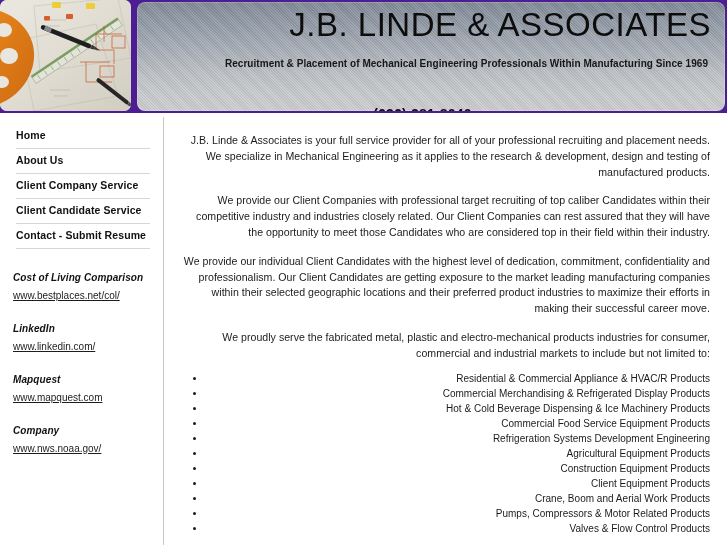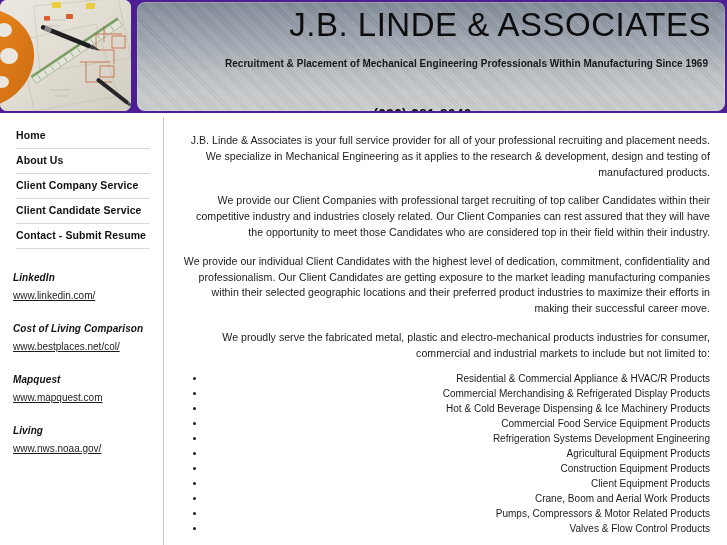--- a/index.html
+++ b/index.html
@@ -294,36 +294,36 @@
 
     <ul class="nav-list">
       <li class="nav-item">Home</li>
       <li class="nav-item">About Us</li>
       <li class="nav-item">Client Company Service</li>
       <li class="nav-item">Client Candidate Service</li>
       <li class="nav-item">Contact - Submit Resume</li>
     </ul>
 
     <div class="link-group">
+      <div class="link-group-title">Cost of Living Comparison</div>
+      <a class="link-group-url">www.bestplaces.net/col/</a>
+    </div>
+
+    <div class="link-group">
       <div class="link-group-title">LinkedIn</div>
       <a class="link-group-url">www.linkedin.com/</a>
-    </div>
-
-    <div class="link-group">
-      <div class="link-group-title">Cost of Living Comparison</div>
-      <a class="link-group-url">www.bestplaces.net/col/</a>
     </div>
 
     <div class="link-group">
       <div class="link-group-title">Mapquest</div>
       <a class="link-group-url">www.mapquest.com</a>
     </div>
 
     <div class="link-group">
-      <div class="link-group-title">Living</div>
+      <div class="link-group-title">Company</div>
       <a class="link-group-url">www.nws.noaa.gov/</a>
     </div>
 
   </div>
 
   <div class="content">
     <p>J.B. Linde &amp; Associates is your full service provider for all of your professional recruiting and placement needs.  We specialize in Mechanical Engineering as it applies to the research &amp; development, design and testing of manufactured products.</p>
     <p>We provide our Client Companies with professional target recruiting of top caliber Candidates within their competitive industry and industries closely related.  Our Client Companies can rest assured that they will have the opportunity to meet those Candidates who are considered top in their field within their industry.</p>
     <p>We provide our individual Client Candidates with the highest level of dedication, commitment, confidentiality and professionalism.  Our Client Candidates are getting exposure to the market leading manufacturing companies within their selected geographic locations and their preferred product industries to maximize their efforts in making their successful career move.</p>
     <p>We proudly serve the fabricated metal, plastic and electro-mechanical products industries for consumer, commercial and industrial markets to include but not limited to:</p>

